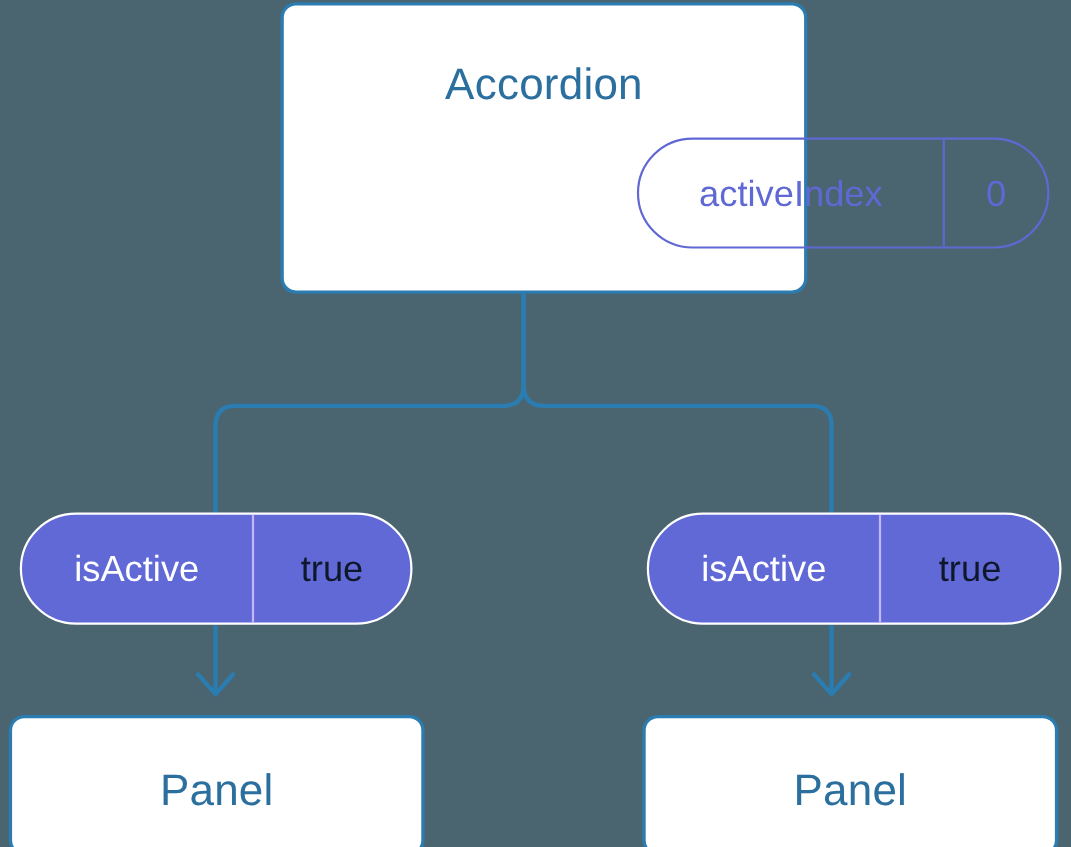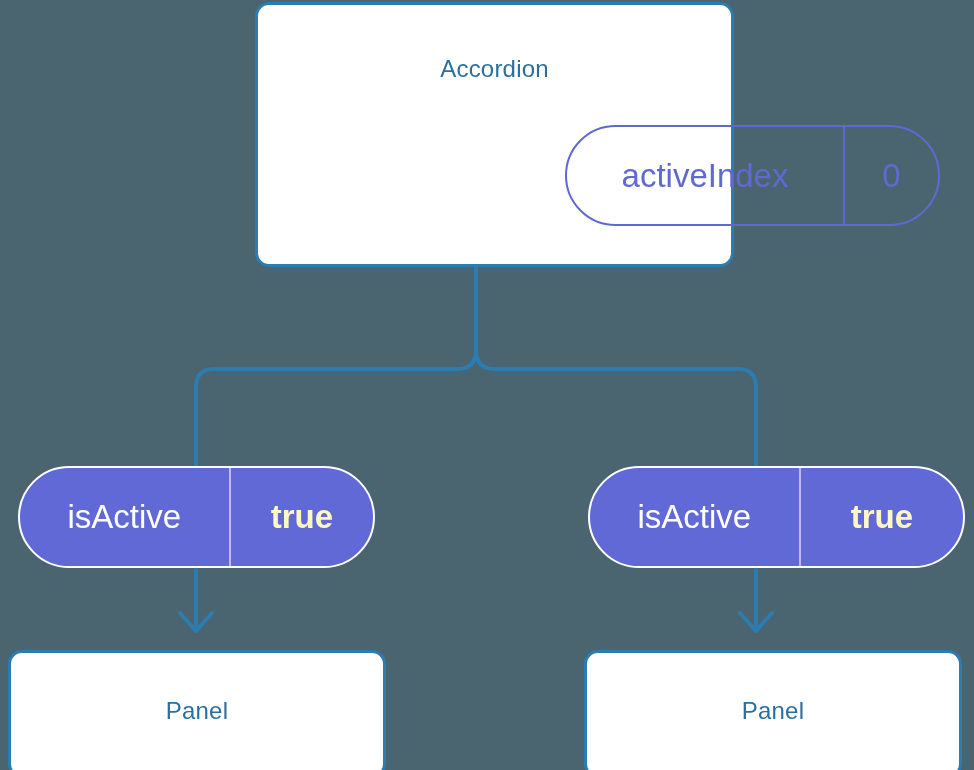--- a/index.html
+++ b/index.html
@@ -36,21 +36,21 @@
     border: 3px solid #2b7cb0;
     border-radius: 14px;
     box-sizing: border-box;
   }
   .card-title {
     position: absolute;
     left: 0;
     right: 0;
     text-align: center;
     color: #2b6f9e;
-    font-size: 24px;
+    font-size: 40px;
     font-weight: 400;
     letter-spacing: 0.2px;
     white-space: nowrap;
   }
 
   #accordion-card {
     left: 255px;
     top: 2px;
     width: 479px;
     height: 265px;
@@ -112,26 +112,25 @@
   
   .pill-filled {
     background: #6069d6;
     border: 2px solid #ffffff;
   }
   .pill-filled .pill-key {
     color: #ffffff;
     border-right: 2px solid #c4b5fd;
   }
   .pill-filled .pill-val {
-    color: #fef9c3;
-    font-weight: bold;
+    color: #0f172a;
   }
 
   #active-index-pill {
-    left: 307px;
+    left: 321px;
     top: 120px;
     width: 375px;
     height: 101px;
   }
   #active-index-pill .pill-key { width: 281px; }
   #active-index-pill .pill-val { width: 94px; }
 
   #is-active-pill-left {
     left: 18px;
     top: 466px;

